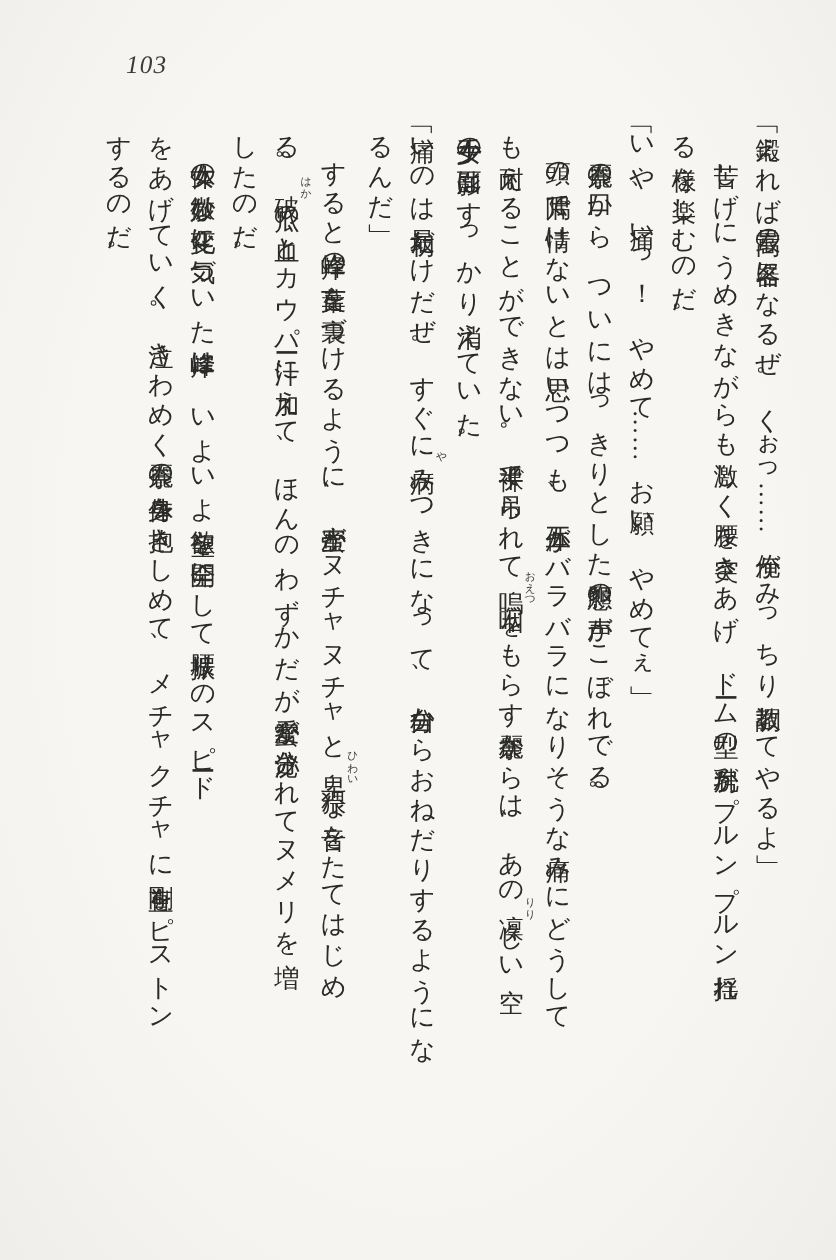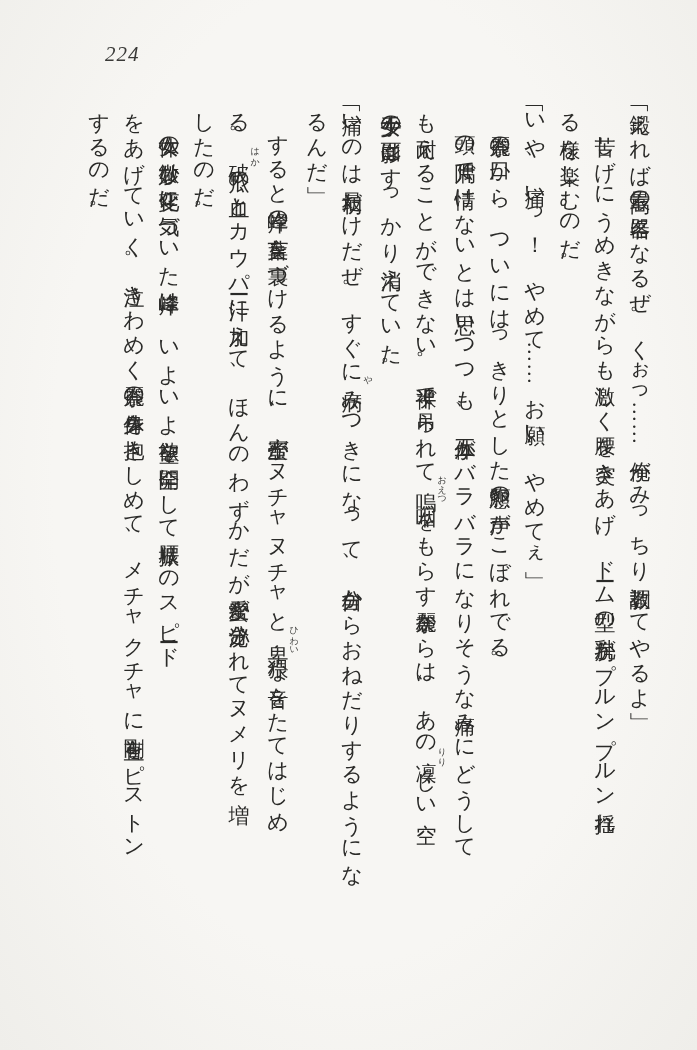--- a/index.html
+++ b/index.html
@@ -54,21 +54,21 @@
   ruby rt {
     font-size: 9px;
     letter-spacing: 0;
     color: #3a3a38;
   }
 </style>
 </head>
 <body>
 
 <div class="page">
-  <div class="page-number">224</div>
+  <div class="page-number">103</div>
   <div class="text-block">
       <p>「鍛えれば最高の名器になるぜ。くぉっ……俺がみっちり調教してやるよ」</p>
       <p class="indent">苦しげにうめきながらも激しく腰を突きあげ、ドーム型の乳房がプルンプルン揺れ</p>
       <p>る様を楽しむのだ。</p>
       <p>「いや、痛いっ！　やめて……お願い、やめてぇ」</p>
       <p class="indent">麗奈の口から、ついにはっきりとした懇願の声がこぼれでる。</p>
       <p class="indent">頭の片隅で情けないとは思いつつも、五体がバラバラになりそうな痛みにどうして</p>
       <p>も耐えることができない。半裸で吊られて<ruby>嗚咽<rt>おえつ</rt></ruby>をもらす麗奈からは、あの<ruby>凜々<rt>りり</rt></ruby>しい空</p>
       <p>手少女の面影はすっかり消えていた。</p>
       <p>「痛いのは最初だけだぜ。すぐに<ruby>病<rt>や</rt></ruby>みつきになって、自分からおねだりするようにな</p>

